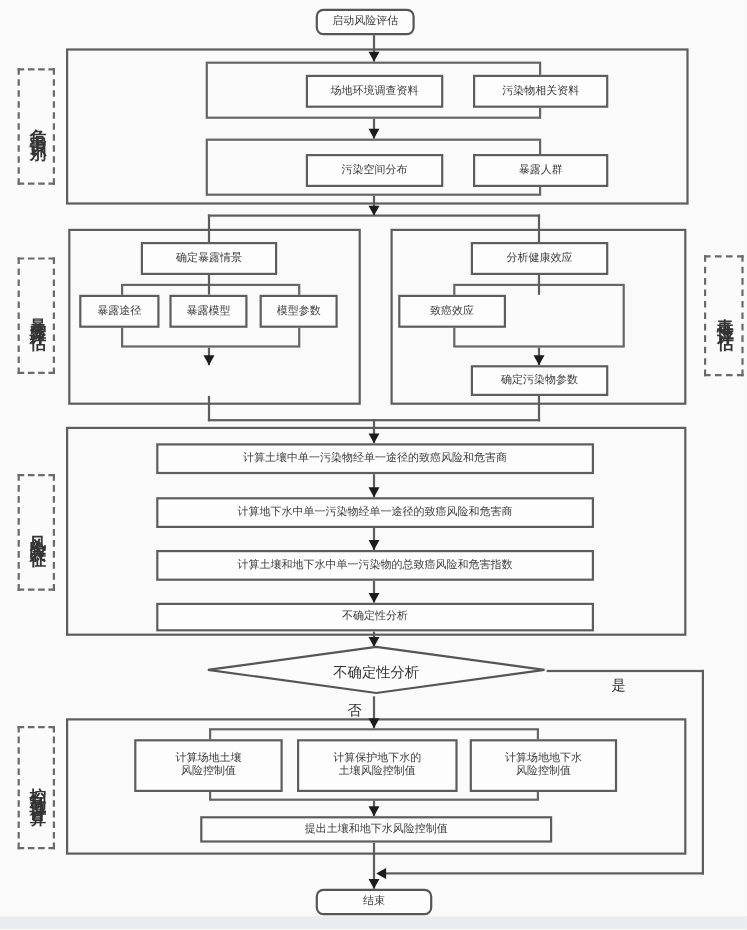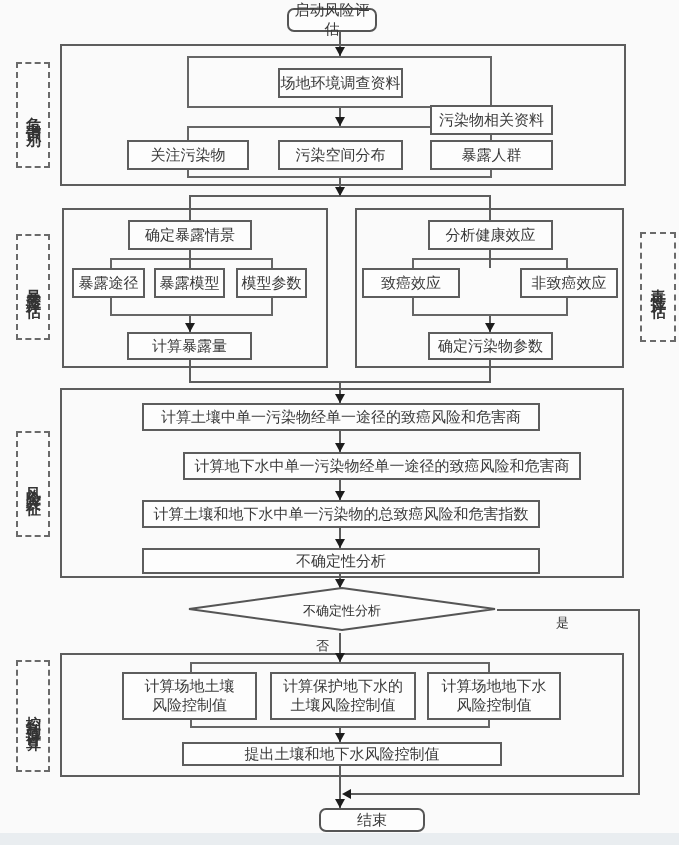--- a/index.html
+++ b/index.html
@@ -13,21 +13,21 @@
     background:#fafafa;
     overflow:hidden;
     color:#333;
   }
   .node{
     position:absolute;
     background:#fdfdfd;
     border:2px solid #5d5d5d;
     display:flex;align-items:center;justify-content:center;
     text-align:center;
-    font-size:15px;line-height:1.25;
+    font-size:10px;line-height:1.25;
     color:#3a3a3a;
     box-sizing:border-box;
     white-space:pre-line;
   }
   .rounded{border-radius:7px;border-color:#555;}
   .outer{
     position:absolute;
     border:2px solid #5d5d5d;
     box-sizing:border-box;
     background:transparent;
@@ -127,57 +127,54 @@
   <div class="arr-d" style="left:335px;top:539px;"></div>
   <div class="arr-d" style="left:335px;top:579px;"></div>
   <div class="arr-d" style="left:335px;top:653px;"></div>
   <div class="arr-d" style="left:335px;top:733px;"></div>
   <div class="arr-d" style="left:335px;top:799px;"></div>
   <div class="arr-l" style="left:342px;top:789px;"></div>
 
   <div class="node rounded" style="left:287px;top:8px;width:90px;height:24px;">启动风险评估</div>
 
   <div class="node" style="left:278px;top:68px;width:125px;height:30px;">场地环境调查资料</div>
-  <div class="node" style="left:430px;top:68px;width:123px;height:30px;margin-top:37px;">污染物相关资料</div>
-  <div class="node" style="left:127px;top:140px;width:122px;height:30px;">关注污染物</div>
+  <div class="node" style="left:430px;top:68px;width:123px;height:30px;">污染物相关资料</div>
   <div class="node" style="left:278px;top:140px;width:125px;height:30px;">污染空间分布</div>
   <div class="node" style="left:128px;top:220px;width:124px;height:30px;">确定暴露情景</div>
 
   <div class="node" style="left:430px;top:140px;width:123px;height:30px;">暴露人群</div>
   <div class="node" style="left:72px;top:268px;width:73px;height:30px;">暴露途径</div>
   <div class="node" style="left:154px;top:268px;width:71px;height:30px;text-align:right;">暴露模型</div>
   <div class="node" style="left:236px;top:268px;width:71px;height:30px;">模型参数</div>
-  <div class="node" style="left:127px;top:332px;width:125px;height:28px;">计算暴露量</div>
 
   <div class="node" style="left:428px;top:220px;width:125px;height:30px;">分析健康效应</div>
   <div class="node" style="left:362px;top:268px;width:98px;height:30px;">致癌效应</div>
-  <div class="node" style="left:520px;top:268px;width:98px;height:30px;">非致癌效应</div>
   <div class="node" style="left:428px;top:332px;width:125px;height:28px;">确定污染物参数</div>
 
   <div class="node" style="left:142px;top:403px;width:398px;height:28px;">计算土壤中单一污染物经单一途径的致癌风险和危害商</div>
-  <div class="node" style="left:142px;top:452px;width:398px;height:28px;margin-left:41px;">计算地下水中单一污染物经单一途径的致癌风险和危害商</div>
+  <div class="node" style="left:142px;top:452px;width:398px;height:28px;">计算地下水中单一污染物经单一途径的致癌风险和危害商</div>
   <div class="node" style="left:142px;top:500px;width:398px;height:28px;">计算土壤和地下水中单一污染物的总致癌风险和危害指数</div>
   <div class="node" style="left:142px;top:548px;width:398px;height:26px;">不确定性分析</div>
 
   <svg style="left:185px;top:583px;" width="315" height="52">
     <polygon points="157,5 310,26 157,47 4,26" fill="#fcfcfc" stroke="#555" stroke-width="2"></polygon>
   </svg>
   <div class="small-label" style="left:252px;top:602px;width:180px;text-align:center;">不确定性分析</div>
   <div class="small-label" style="left:316px;top:637px;">否</div>
   <div class="small-label" style="left:556px;top:614px;">是</div>
 
   <div class="node" style="left:122px;top:672px;width:135px;height:48px;">计算场地土壤
 风险控制值</div>
   <div class="node" style="left:270px;top:672px;width:146px;height:48px;">计算保护地下水的
 土壤风险控制值</div>
   <div class="node" style="left:427px;top:672px;width:134px;height:48px;">计算场地地下水
 风险控制值</div>
   <div class="node" style="left:182px;top:742px;width:320px;height:24px;">提出土壤和地下水风险控制值</div>
 
-  <div class="node rounded" style="left:287px;top:808px;width:106px;height:24px;margin-left:32px;">结束</div>
+  <div class="node rounded" style="left:287px;top:808px;width:106px;height:24px;">结束</div>
 
   <div class="vlabel" style="left:16px;top:62px;width:34px;height:106px;">危害识别</div>
   <div class="vlabel" style="left:16px;top:234px;width:34px;height:106px;">暴露评估</div>
   <div class="vlabel" style="left:640px;top:232px;width:36px;height:110px;">毒性评估</div>
   <div class="vlabel" style="left:16px;top:431px;width:34px;height:106px;">风险表征</div>
   <div class="vlabel" style="left:16px;top:660px;width:34px;height:112px;">控制值计算</div>
 
   <div id="footer-strip"></div>
 </div>
 

